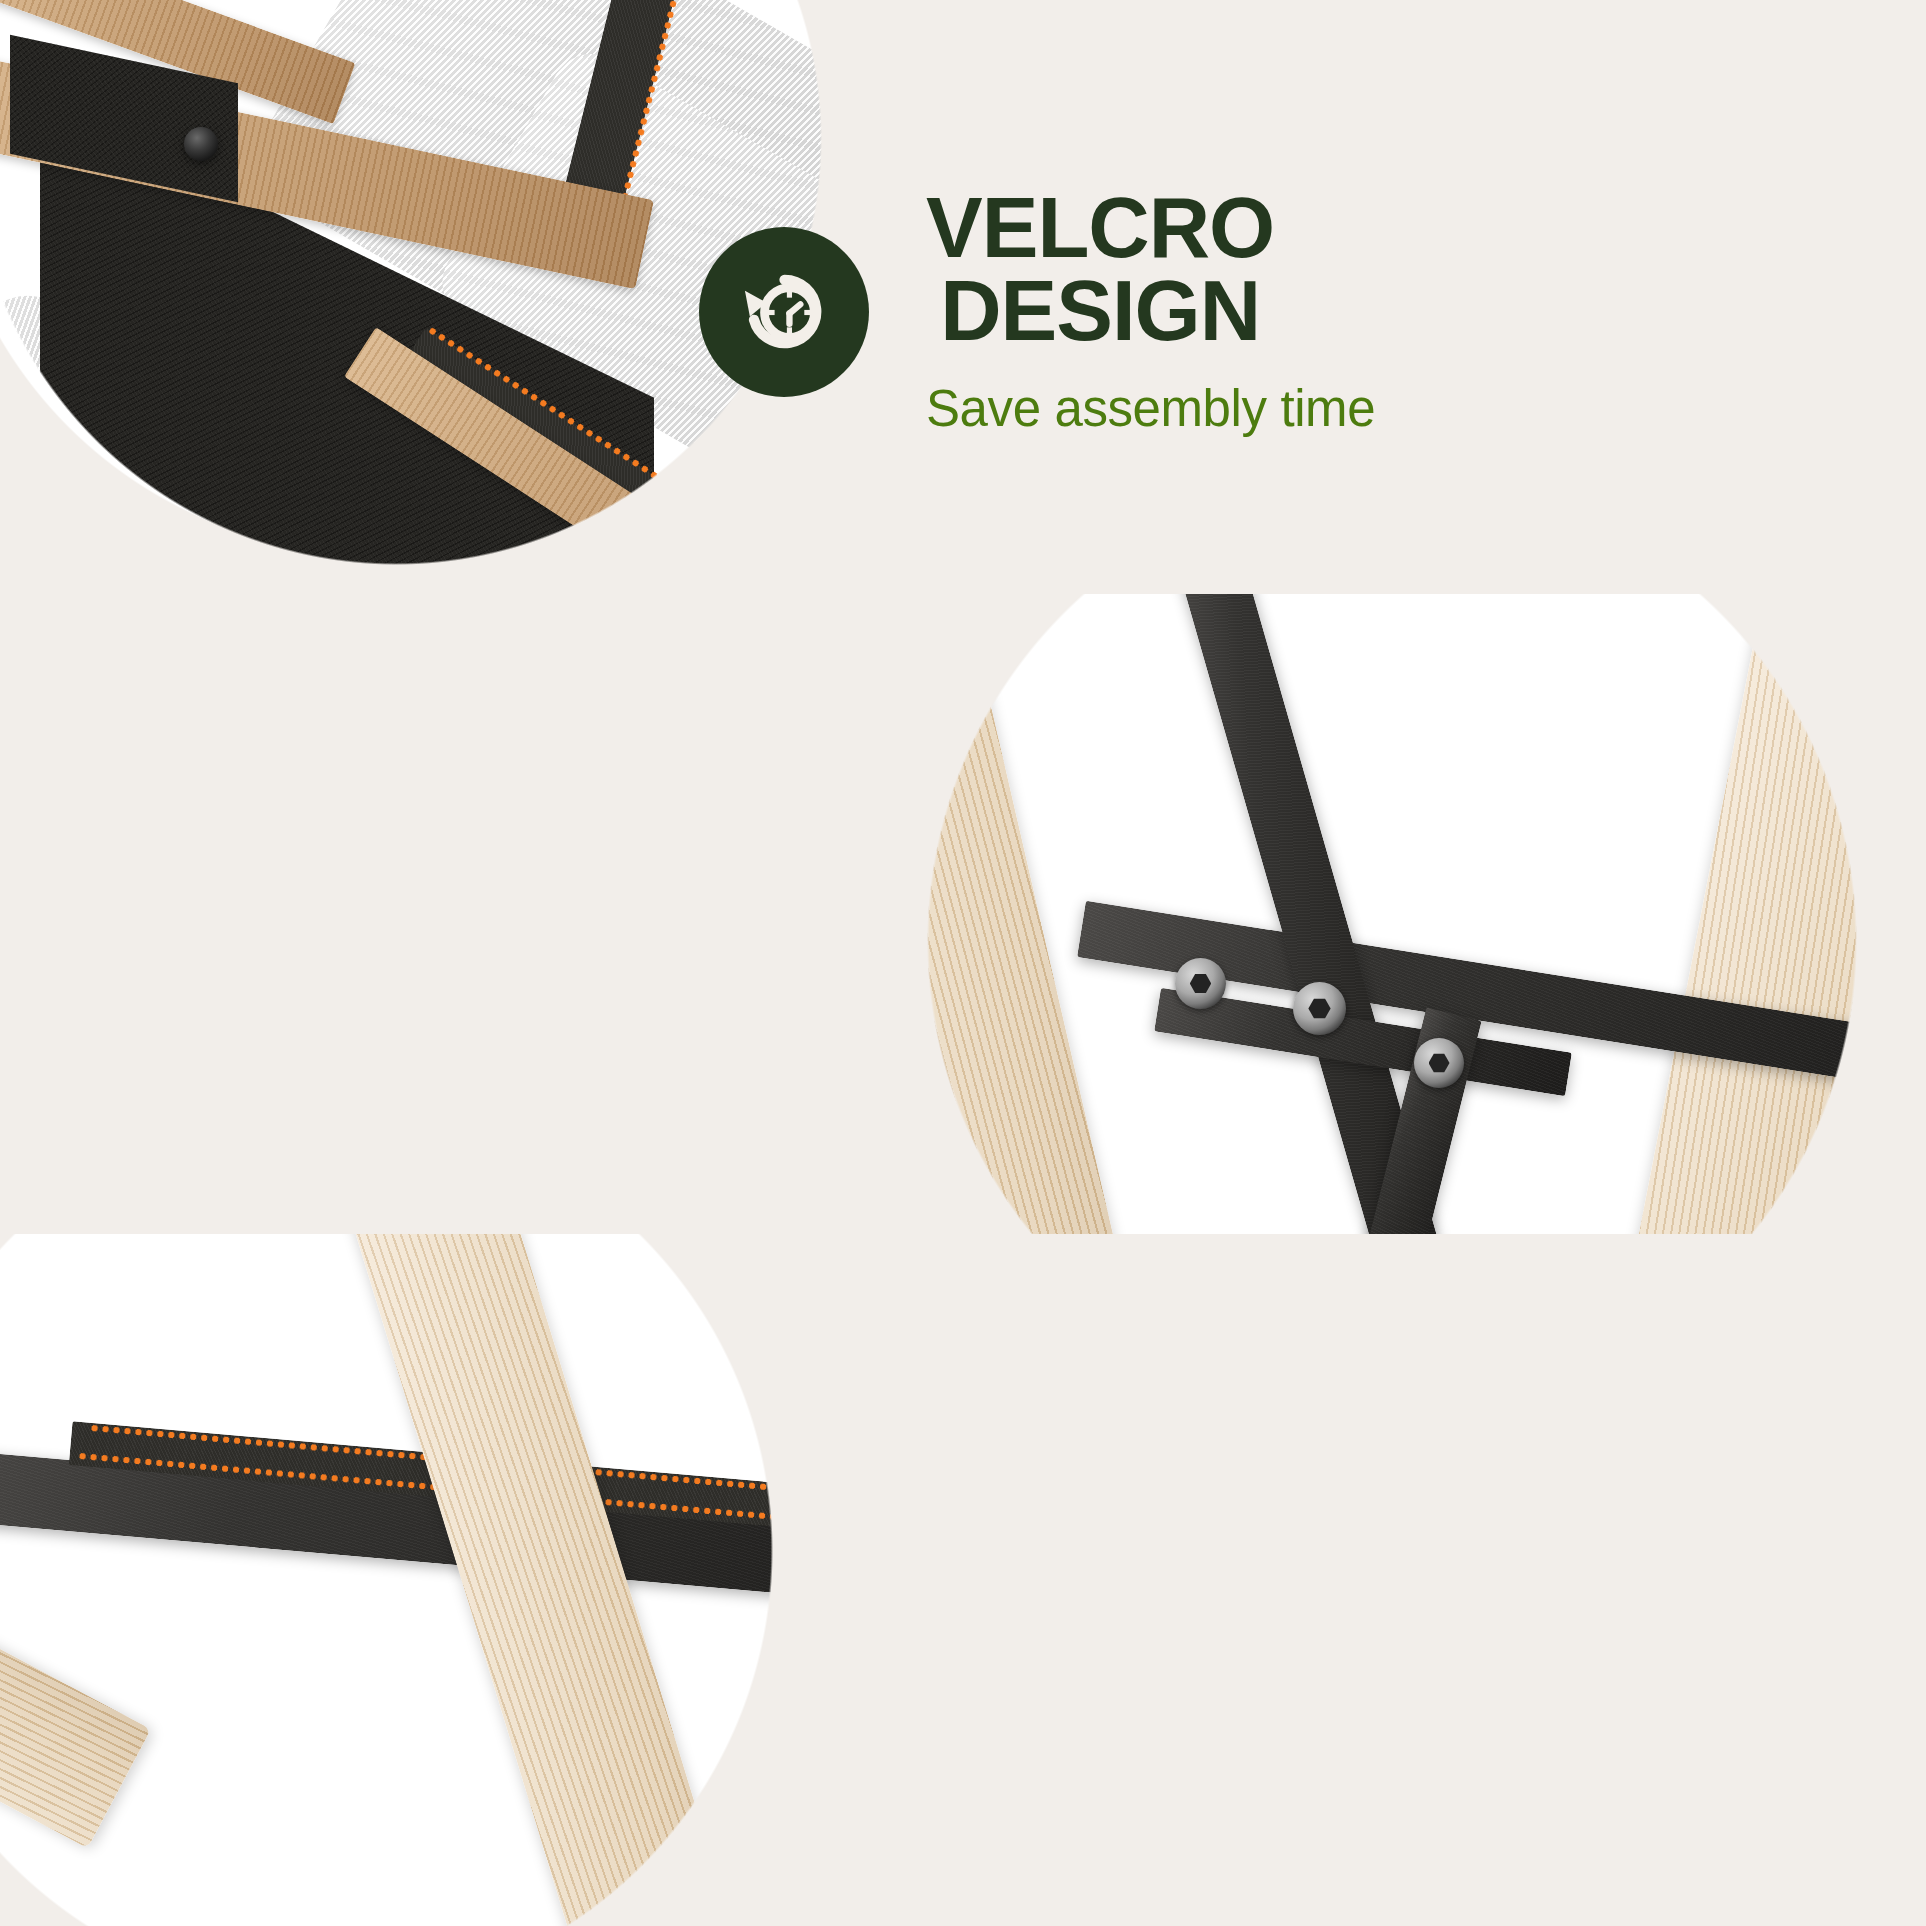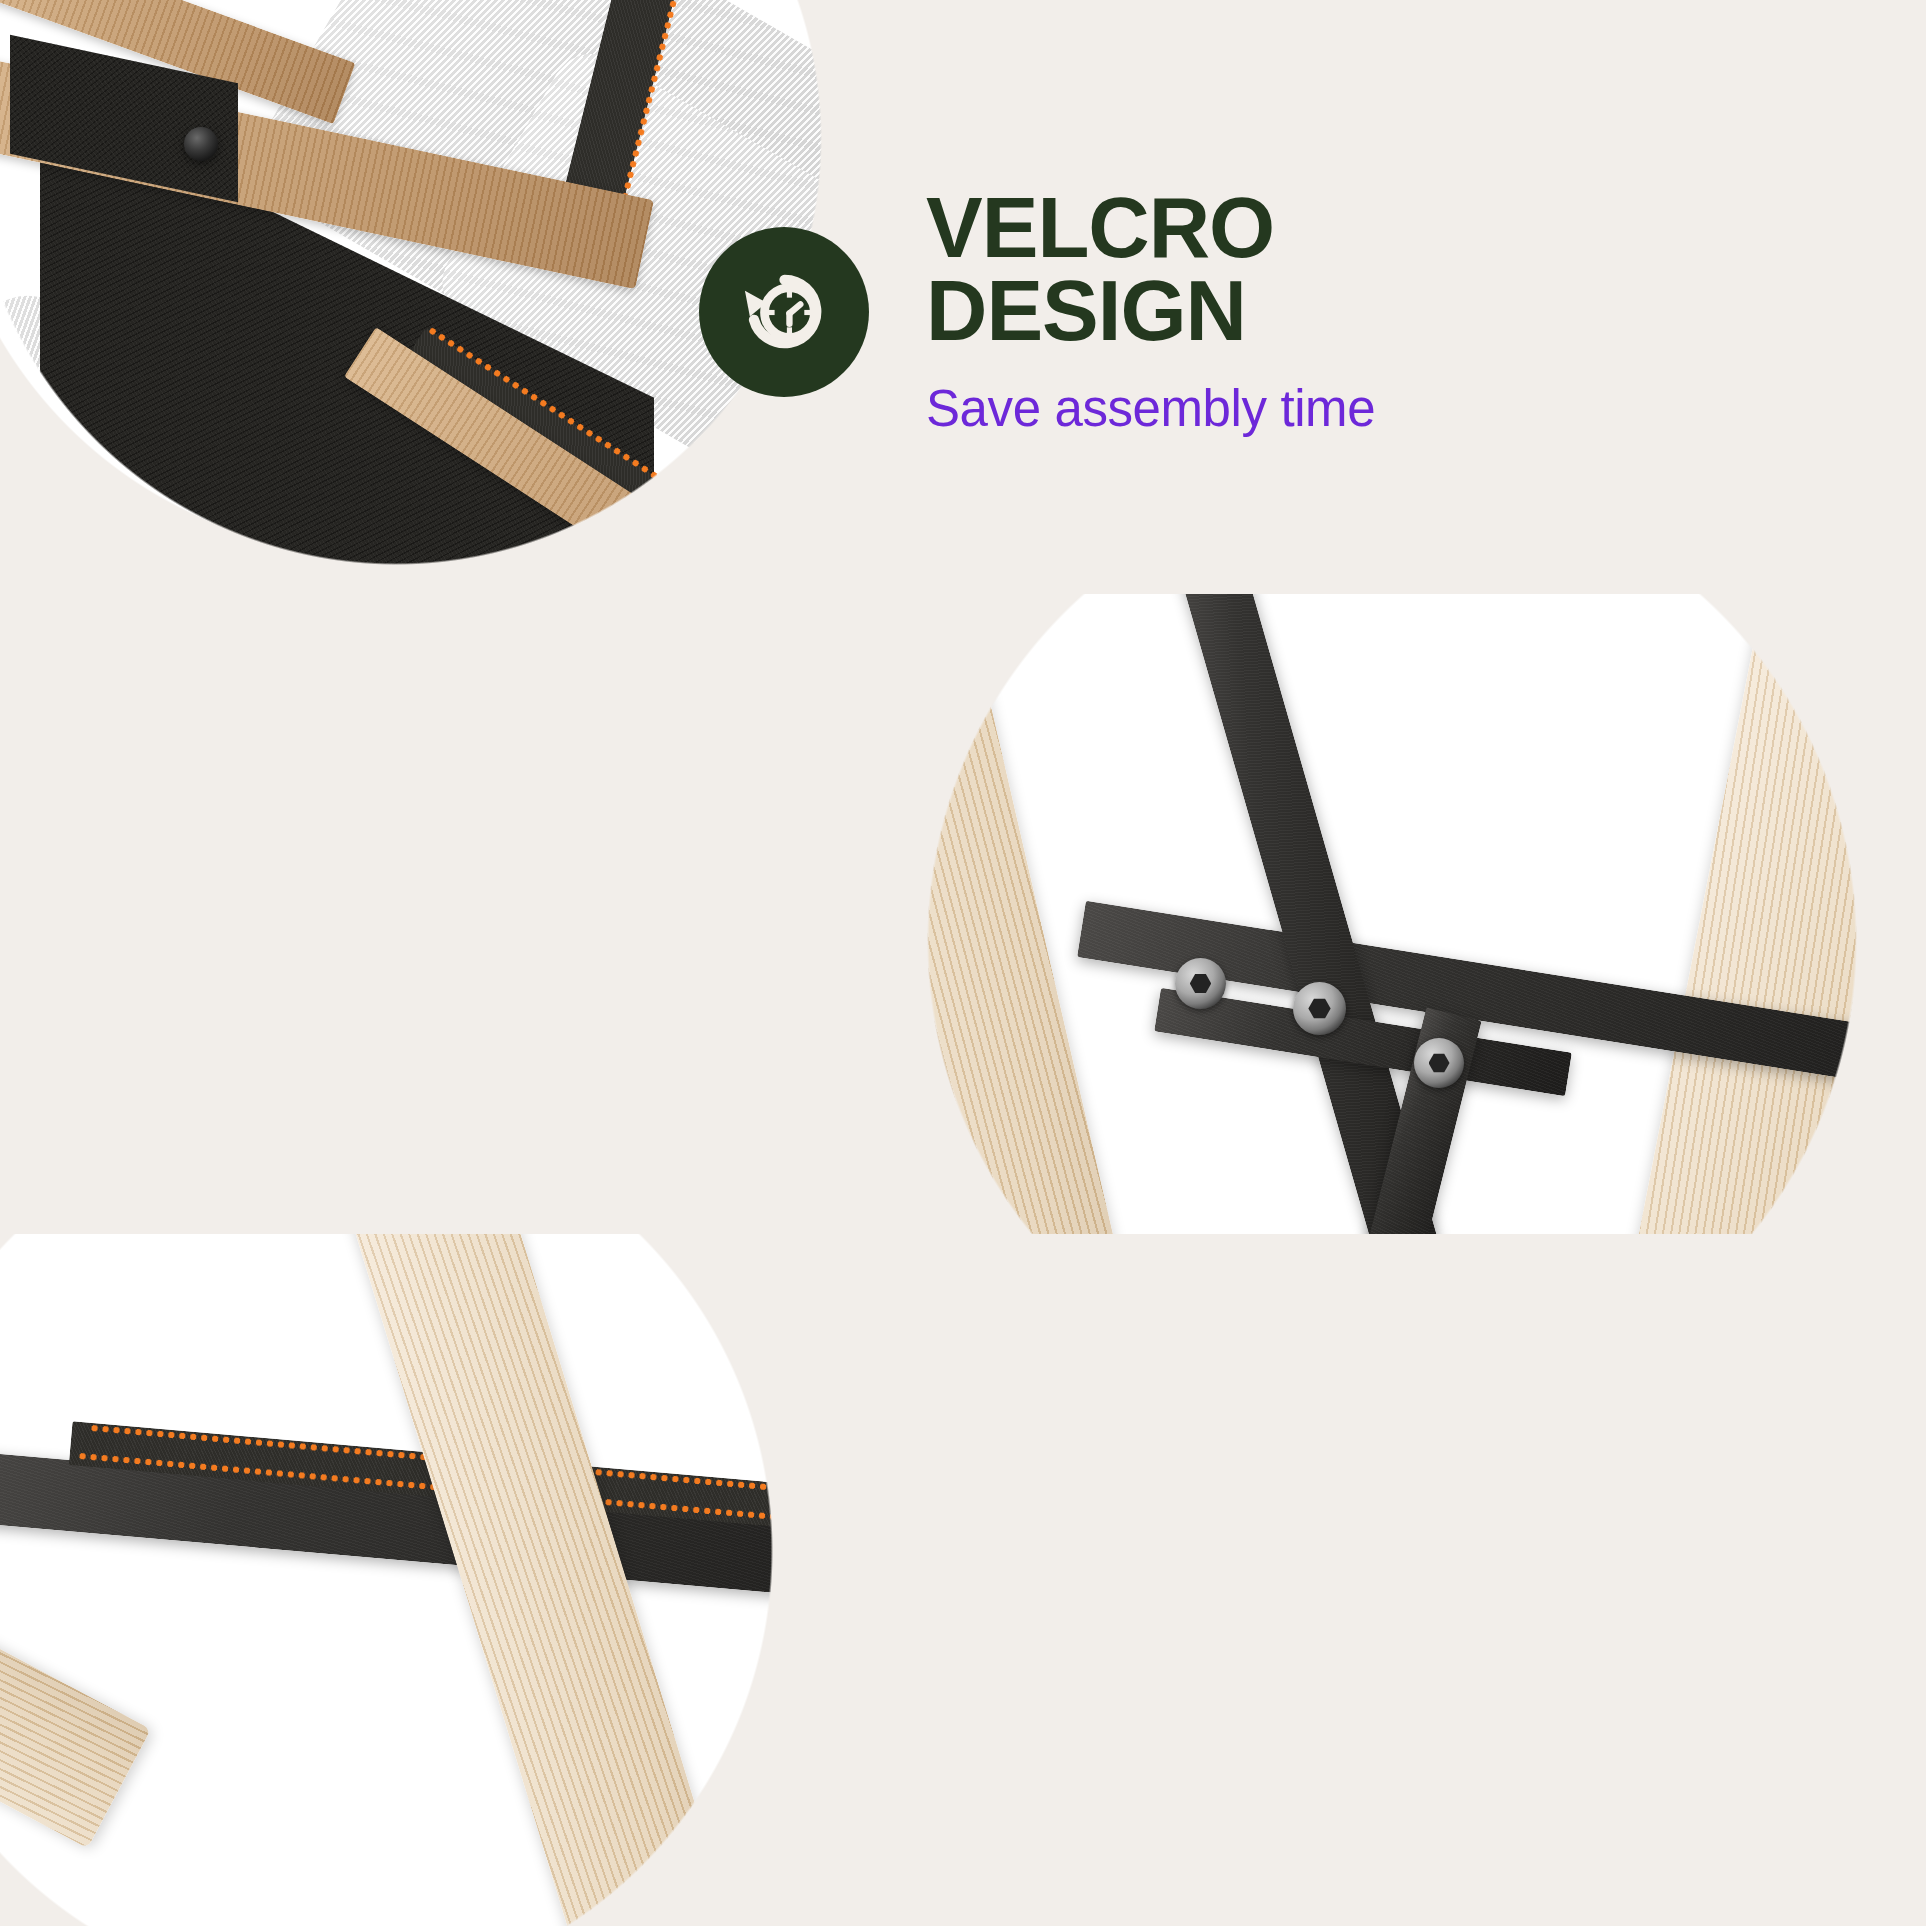--- a/index.html
+++ b/index.html
@@ -125,35 +125,35 @@
 
   .badge{
     width:170px; height:170px; border-radius:50%;
     background:#24381f;
     display:flex; align-items:center; justify-content:center;
     flex:0 0 auto;
   }
   .badge svg{ width:95px; height:95px; display:block; }
 
   .ftext{ display:flex; flex-direction:column; }
-  .ftext.right{ align-items:flex-start; text-align:left; }
+  .ftext.right{ align-items:flex-start; text-align:center; }
 
   .ftitle{
     font-size:85px;
     font-weight:700;
     line-height:0.98;
     letter-spacing:-1px;
     color:#24381f;
     text-transform:uppercase;
     white-space:pre-line;
   }
   .fsub{
     font-size:51px;
     font-weight:400;
-    color:#6d28d9;
+    color:#4d7c0f;
     margin-top:26px;
     letter-spacing:-0.4px;
   }
 
   .f1{ left:699px; top:186px; gap:57px; }
 </style>
 </head>
 <body>
 
 <div class="canvas">

